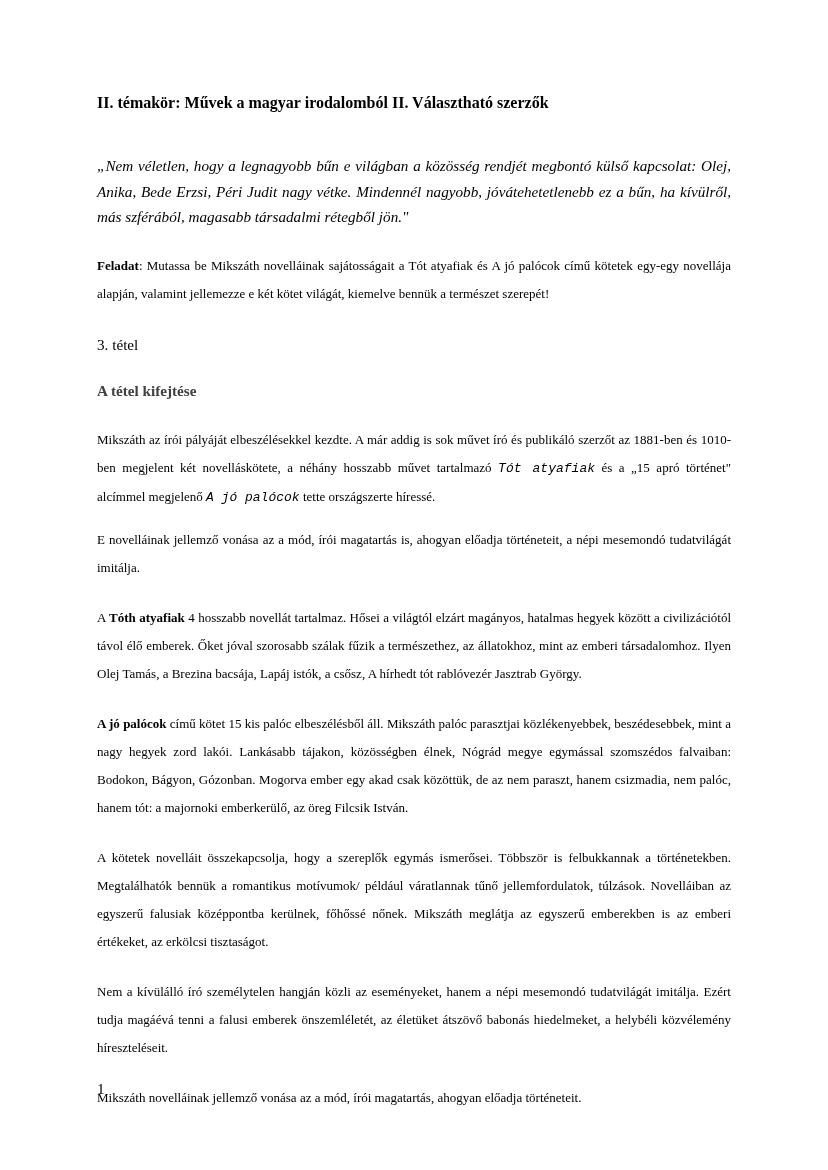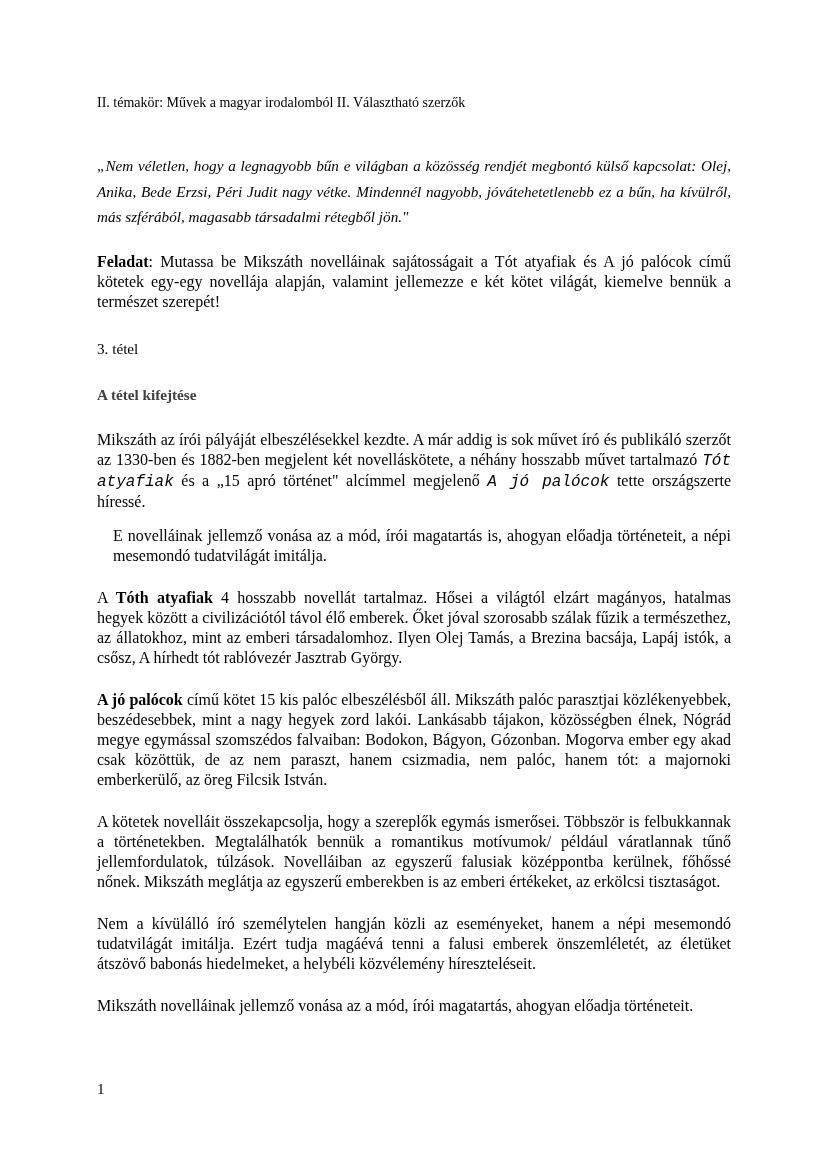--- a/index.html
+++ b/index.html
@@ -25,43 +25,43 @@
   }
 
   .content {
     position: absolute;
     left: 97px;
     top: 92px;
     width: 634px;
   }
 
   .title-block {
-    font-weight: normal;
-    font-size: 14px;
+    font-weight: bold;
+    font-size: 16px;
     line-height: 21px;
     margin-bottom: 16px;
   }
   .title-line { white-space: pre-wrap; }
 
   .quote {
     font-style: italic;
     font-size: 15.2px;
     line-height: 25.5px;
     text-align: justify;
     margin-top: 40px;
   }
 
   .para {
-    font-size: 16px;
-    line-height: 20px;
+    font-size: 13px;
+    line-height: 28px;
     text-align: justify;
     margin-top: 22px;
   }
 
-  .para.tight { margin-top: 14px; margin-left: 16px; }
+  .para.tight { margin-top: 14px; }
 
   .task-label { font-weight: bold; }
 
   .simple-line {
     font-size: 15.2px;
     line-height: 25.5px;
     margin-top: 24px;
   }
 
   .subhead {
@@ -98,21 +98,21 @@
     <div class="quote">„Nem véletlen, hogy a legnagyobb bűn e világban a közösség rendjét megbontó külső kapcsolat: Olej, Anika, Bede Erzsi, Péri Judit nagy vétke. Mindennél nagyobb, jóvátehetetlenebb ez a bűn, ha kívülről, más szférából, magasabb társadalmi rétegből jön."</div>
 
     <div class="para">
       <strong class="bd task-label">Feladat</strong><span>: Mutassa be Mikszáth novelláinak sajátosságait a Tót atyafiak és A jó palócok című kötetek egy-egy novellája alapján, valamint jellemezze e két kötet világát, kiemelve bennük a természet szerepét!</span>
     </div>
 
     <div class="simple-line">3. tétel</div>
 
     <div class="subhead">A tétel kifejtése</div>
 
-    <div class="para"><span>Mikszáth az írói pályáját elbeszélésekkel kezdte. A már addig is sok művet író és publikáló szerzőt az 1330-ben és 1882-ben megjelent két novelláskötete, a néhány hosszabb művet tartalmazó </span><em class="it">Tót atyafiak</em><span> és a „15 apró történet" alcímmel megjelenő </span><em class="it">A jó palócok</em><span> tette országszerte híressé.</span></div>
+    <div class="para"><span>Mikszáth az írói pályáját elbeszélésekkel kezdte. A már addig is sok művet író és publikáló szerzőt az 1881-ben és 1010-ben megjelent két novelláskötete, a néhány hosszabb művet tartalmazó </span><em class="it">Tót atyafiak</em><span> és a „15 apró történet" alcímmel megjelenő </span><em class="it">A jó palócok</em><span> tette országszerte híressé.</span></div>
 
     <div class="para tight"> E novelláinak jellemző vonása az a mód, írói magatartás is, ahogyan előadja történeteit, a népi mesemondó tudatvilágát imitálja.</div>
 
     <div class="para"><span>A </span><strong class="bd">Tóth atyafiak</strong><span> 4 hosszabb novellát tartalmaz. Hősei a világtól elzárt magányos, hatalmas hegyek között a civilizációtól távol élő emberek. Őket jóval szorosabb szálak fűzik a természethez, az állatokhoz, mint az emberi társadalomhoz. Ilyen Olej Tamás, a Brezina bacsája, Lapáj istók, a csősz, A hírhedt tót rablóvezér Jasztrab György.</span></div>
 
     <div class="para"><span>   </span><strong class="bd">A jó palócok</strong><span> című kötet 15 kis palóc elbeszélésből áll. Mikszáth palóc parasztjai közlékenyebbek, beszédesebbek, mint a nagy hegyek zord lakói. Lankásabb tájakon, közösségben élnek, Nógrád megye egymással szomszédos falvaiban: Bodokon, Bágyon, Gózonban. Mogorva ember egy akad csak közöttük, de az nem paraszt, hanem csizmadia, nem palóc, hanem tót: a majornoki emberkerülő, az öreg Filcsik István.</span></div>
 
     <div class="para">A kötetek novelláit összekapcsolja, hogy a szereplők egymás ismerősei. Többször is felbukkannak a történetekben. Megtalálhatók bennük a romantikus motívumok/ például váratlannak tűnő jellemfordulatok, túlzások. Novelláiban az egyszerű falusiak középpontba kerülnek, főhőssé nőnek. Mikszáth meglátja az egyszerű emberekben is az emberi értékeket, az erkölcsi tisztaságot.</div>
 
     <div class="para">Nem a kívülálló író személytelen hangján közli az eseményeket, hanem a népi mesemondó tudatvilágát imitálja. Ezért tudja magáévá tenni a falusi emberek önszemléletét, az életüket átszövő babonás hiedelmeket, a helybéli közvélemény híreszteléseit.</div>

